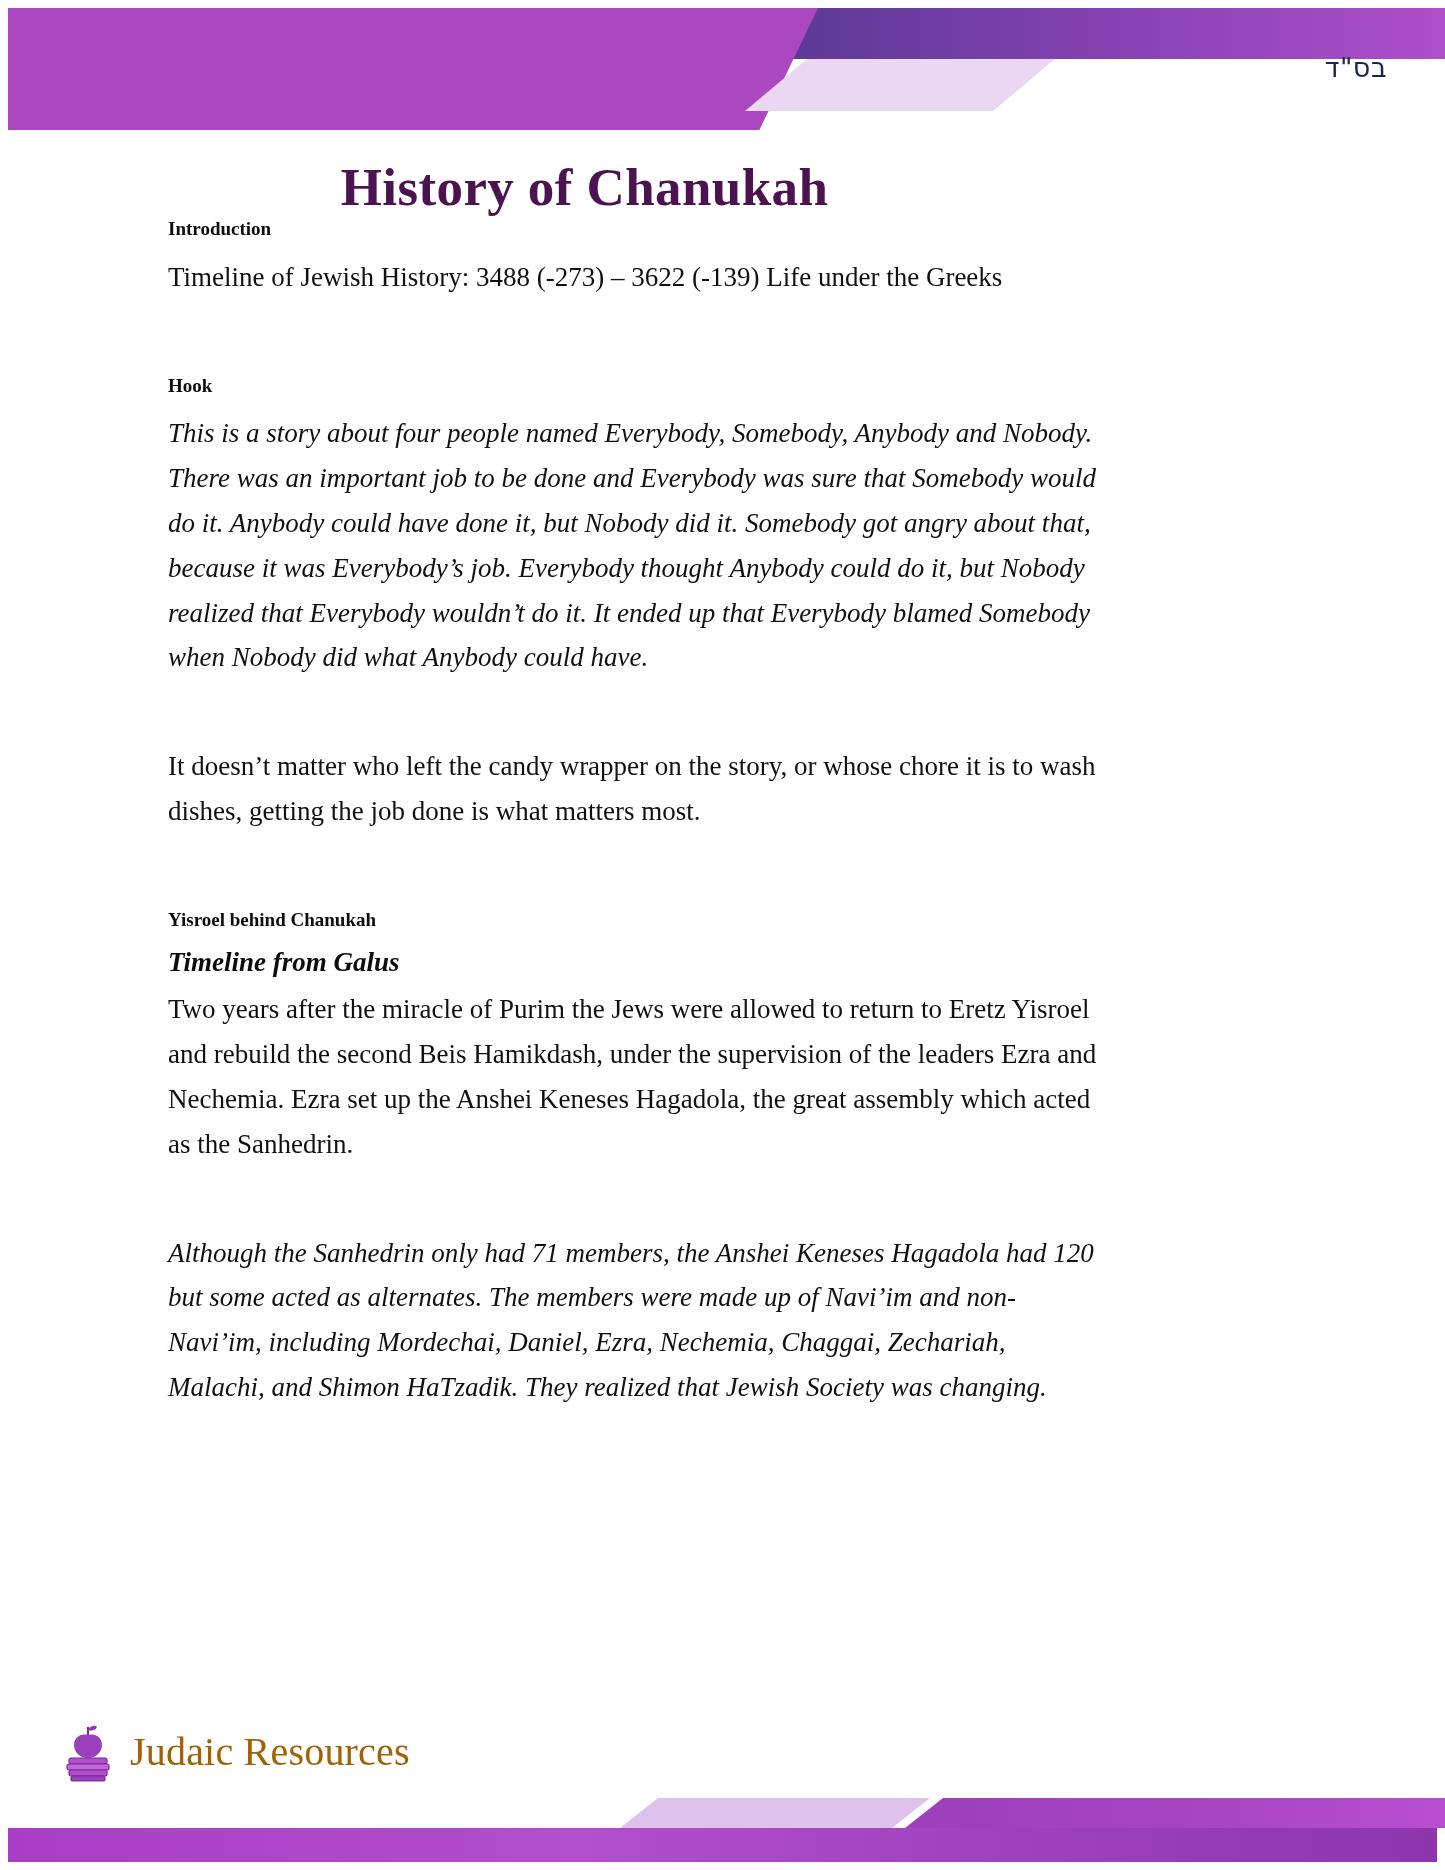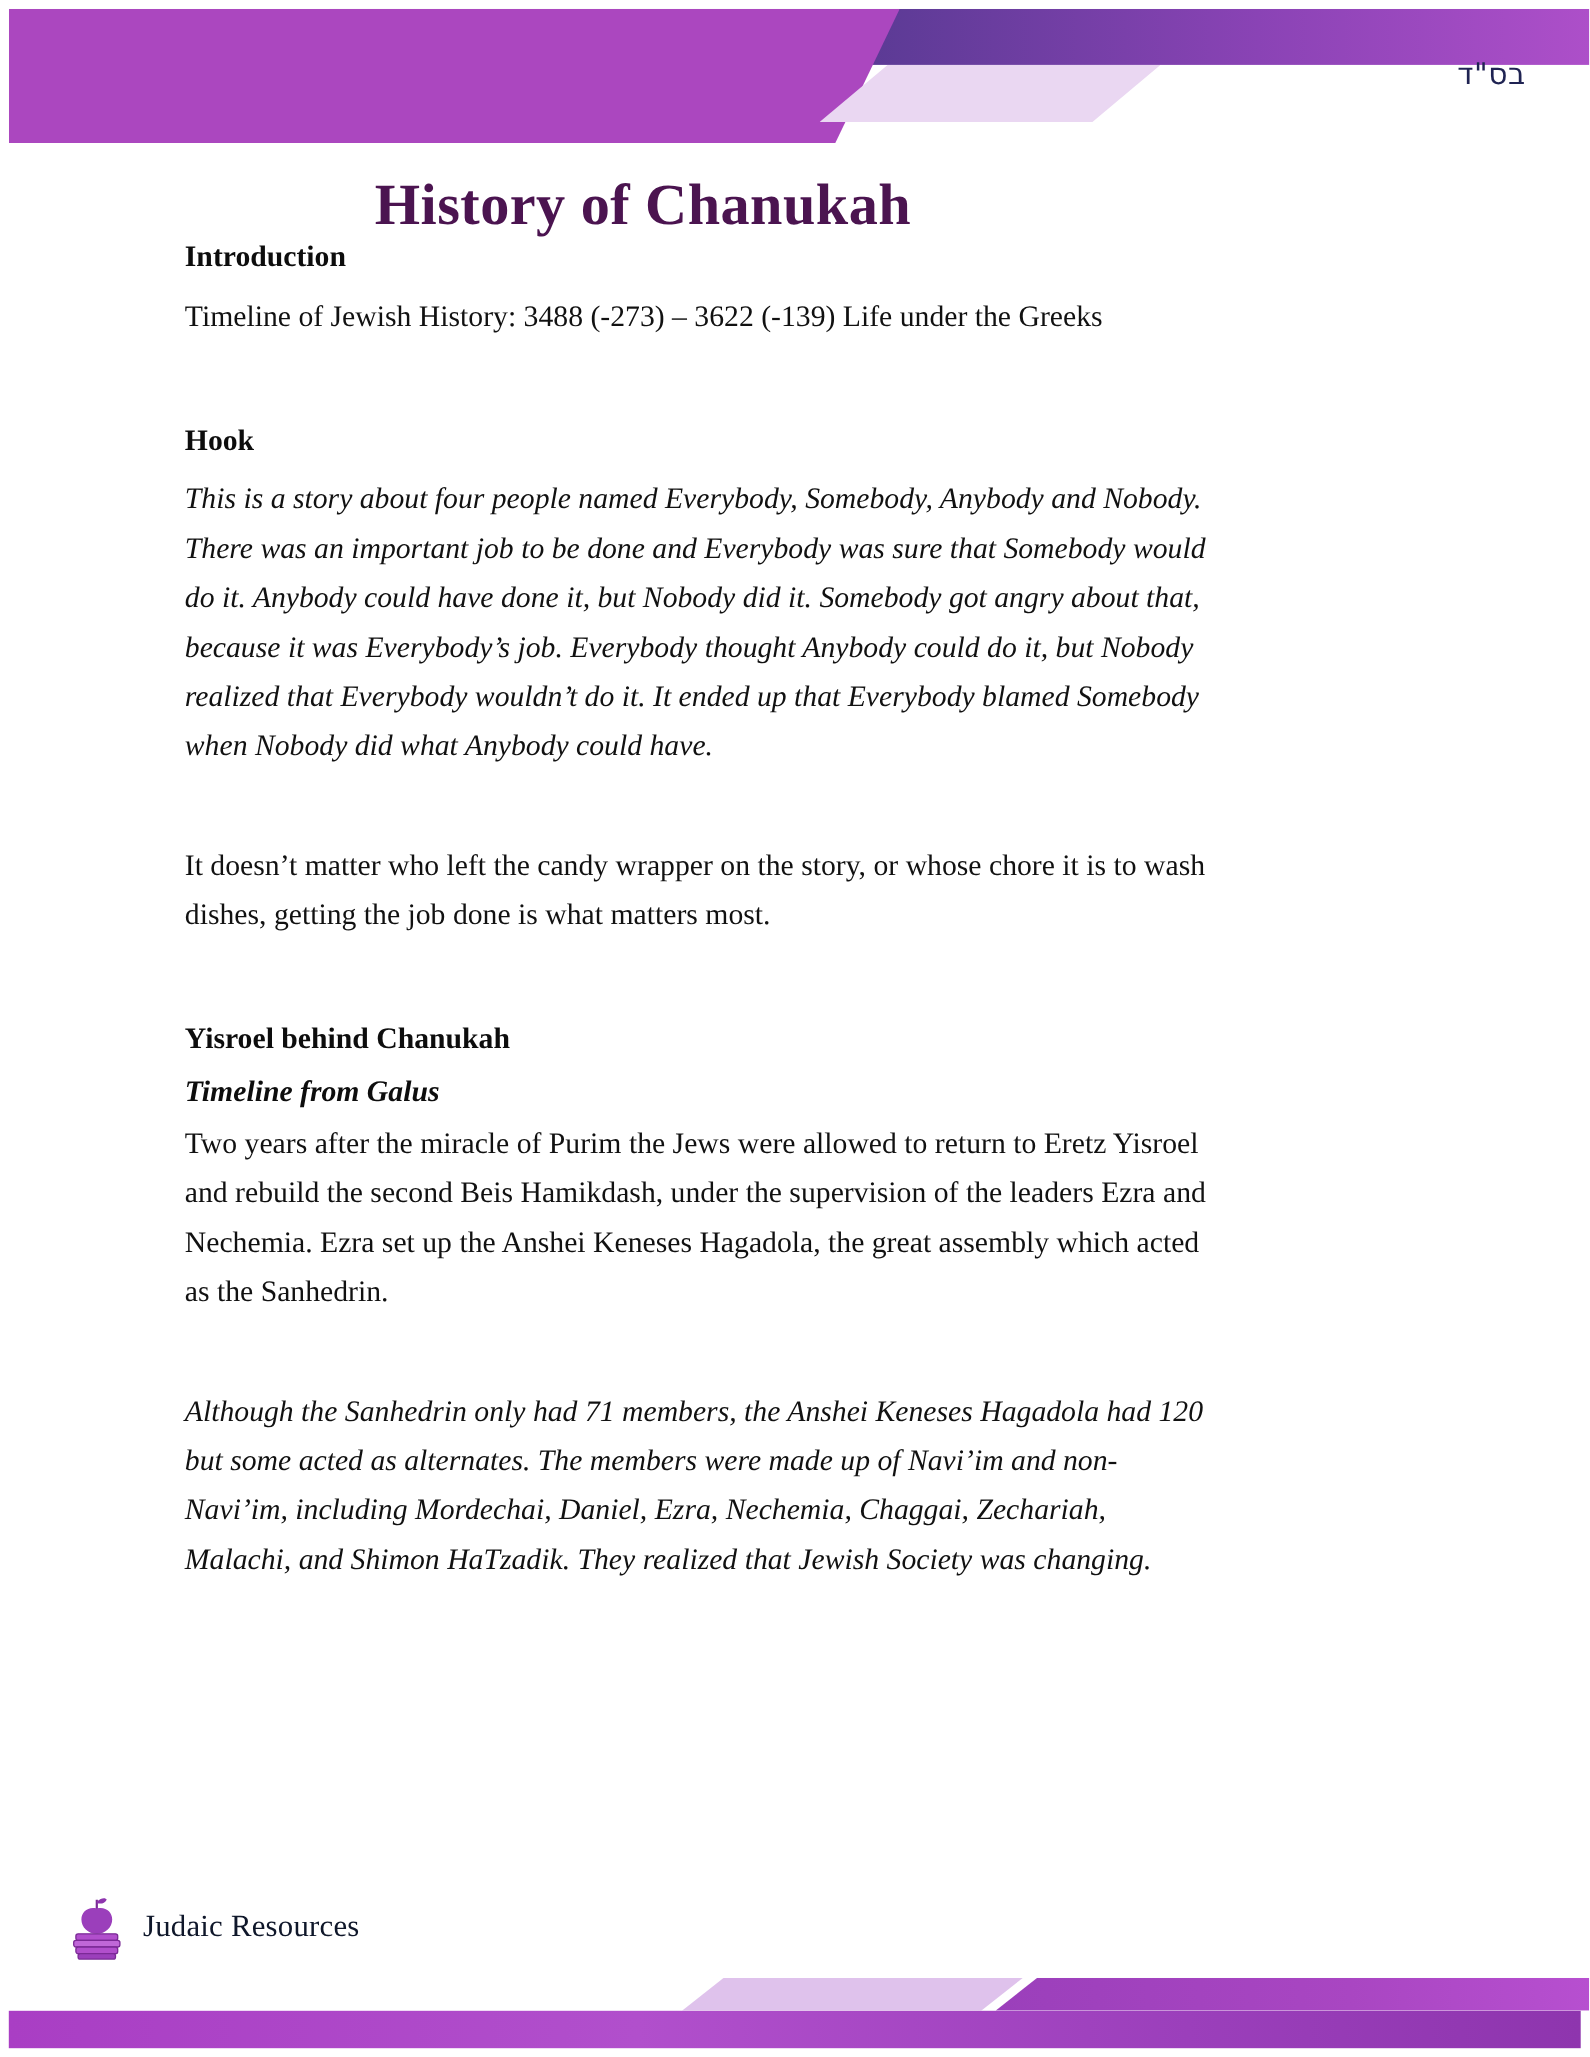--- a/index.html
+++ b/index.html
@@ -88,21 +88,21 @@
     text-align: center;
     font-size: 35px;
     font-style: italic;
     color: #58585a;
     letter-spacing: 0.6px;
     margin: 0 0 22px 0;
     padding-right: 112px;
   }
 
   h2.sec-head {
-    font-size: 27px;
+    font-size: 19px;
     font-weight: bold;
     color: #0d0d0d;
     margin: 0 0 14px 0;
     line-height: 1.25;
   }
   h3.sub-head {
     font-size: 27px;
     font-weight: bold;
     font-style: italic;
     color: #0d0d0d;
@@ -130,22 +130,22 @@
     display: flex;
     align-items: center;
     gap: 16px;
   }
   .logo-mark {
     width: 52px;
     height: 60px;
     flex: none;
   }
   .logo-text {
-    font-size: 28px;
-    color: #0f172a;
+    font-size: 40px;
+    color: #a16207;
     letter-spacing: 0.2px;
     line-height: 1;
   }
 
   .footer-banner {
     position: absolute;
     left: 0;
     bottom: 0;
     width: 1445px;
     height: 72px;

